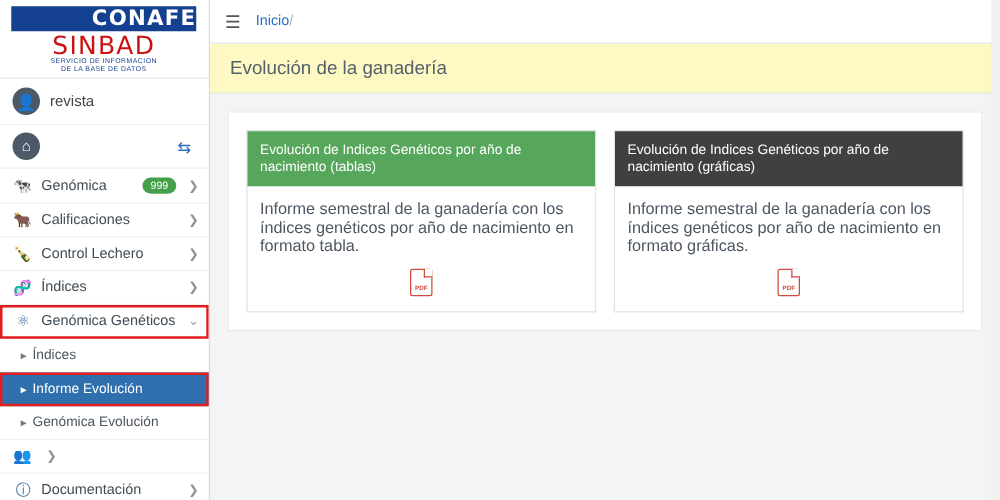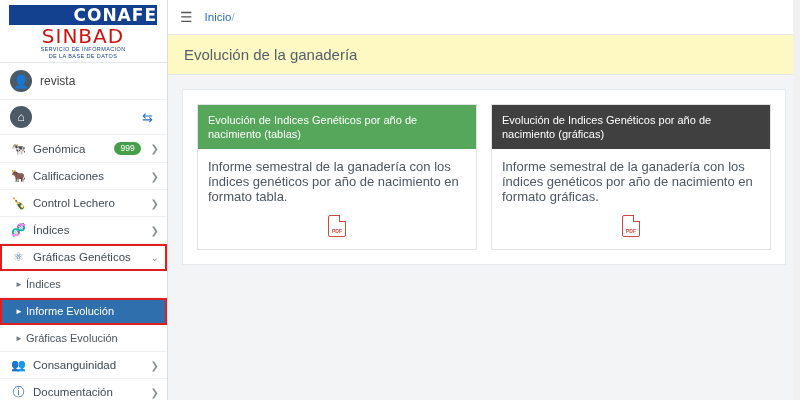--- a/index.html
+++ b/index.html
@@ -358,42 +358,41 @@
       </div>
 
       <div class="nav-item">
         <span class="ico">🧬</span>
         <span class="lbl">Índices</span>
         <span class="chev">❯</span>
       </div>
 
       <div class="nav-item highlight-box">
         <span class="ico">⚛</span>
-        <span class="lbl">Gráficas Genéticos</span>
+        <span class="lbl">Genómica Genéticos</span>
         <span class="chev">⌄</span>
       </div>
 
       <div class="nav-item sub">
         <span class="caret">►</span>
         <span class="lbl">Índices</span>
       </div>
 
       <div class="nav-item sub active-blue highlight-box">
         <span class="caret">►</span>
         <span class="lbl">Informe Evolución</span>
       </div>
 
       <div class="nav-item sub">
         <span class="caret">►</span>
-        <span class="lbl">Gráficas Evolución</span>
+        <span class="lbl">Genómica Evolución</span>
       </div>
 
       <div class="nav-item">
         <span class="ico">👥</span>
-        <span class="lbl">Consanguinidad</span>
         <span class="chev">❯</span>
       </div>
 
       <div class="nav-item">
         <span class="ico">ⓘ</span>
         <span class="lbl">Documentación</span>
         <span class="chev">❯</span>
       </div>
 
     </nav>

